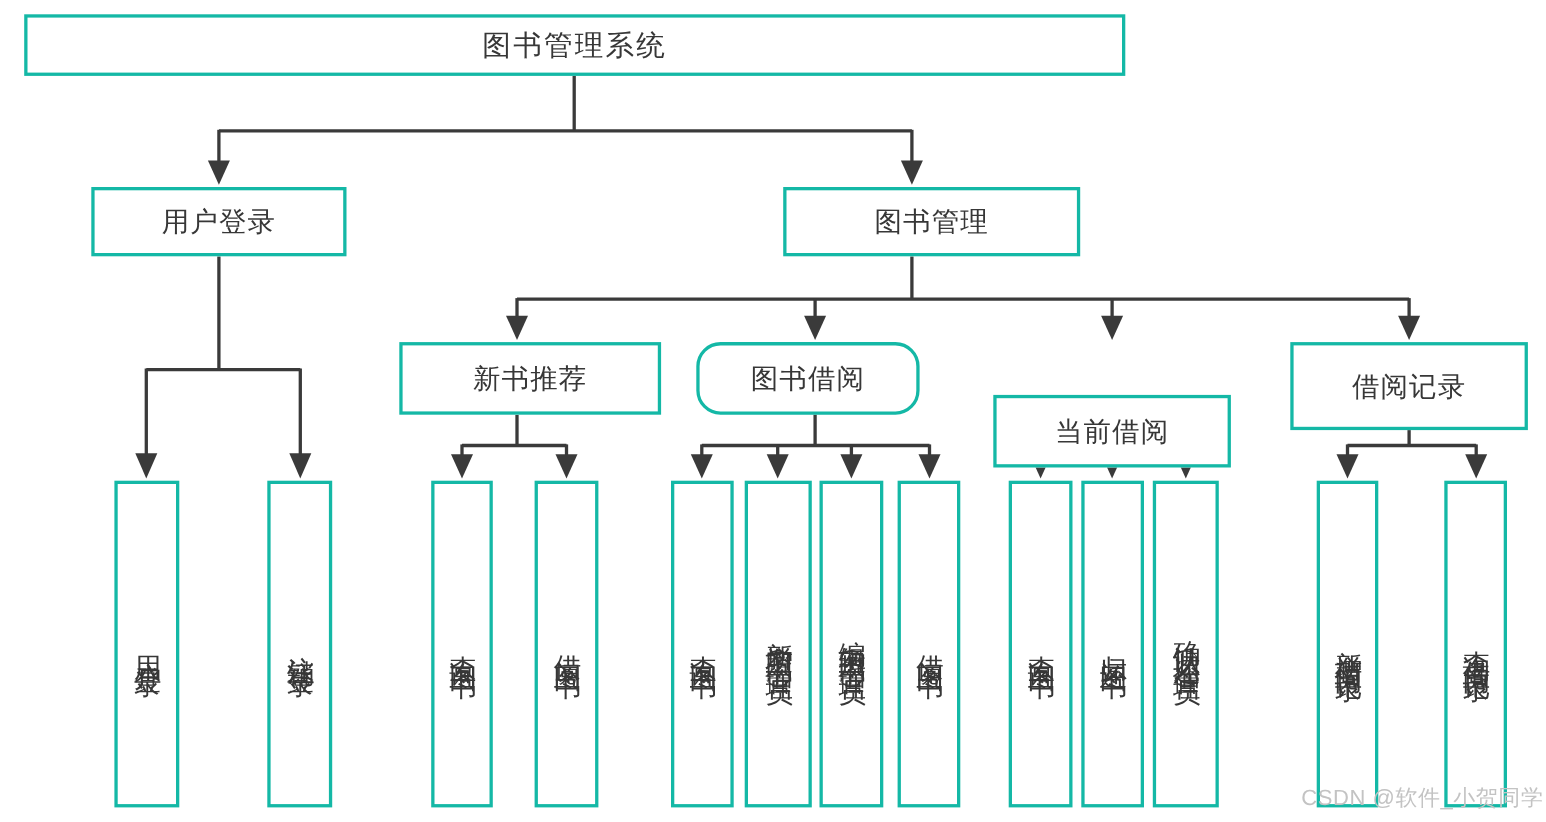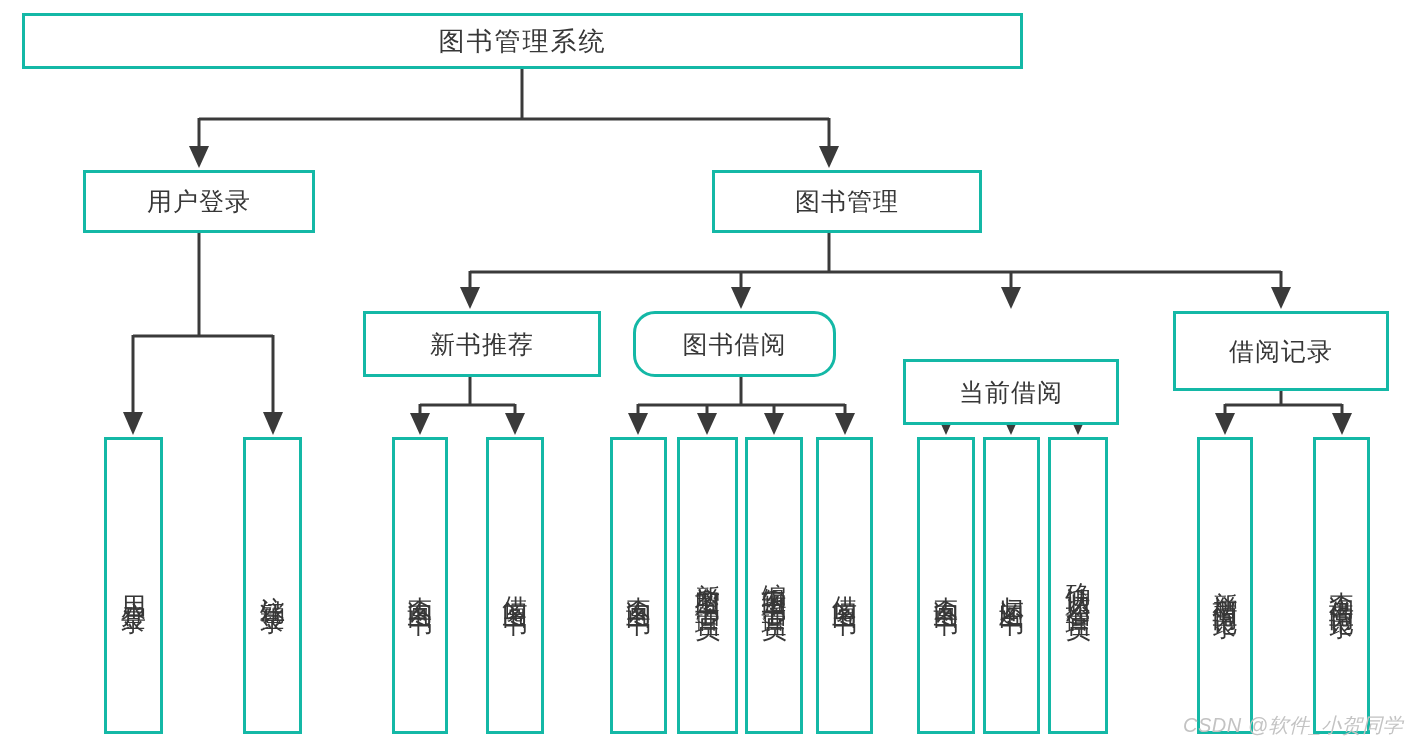--- a/index.html
+++ b/index.html
@@ -33,21 +33,20 @@
     white-space:nowrap;
   }
   .watermark{
     position:absolute;
     left:1183px;top:712px;
     z-index:5;
     font-size:20px;
     color:#c3c3c3;
     white-space:nowrap;
     letter-spacing:0.5px;
-    font-style:italic;
   }
 </style>
 </head>
 <body>
 
 <div class="stage">
 
   <svg class="connectors" viewBox="0 0 1405 747" xmlns="http://www.w3.org/2000/svg">
     <g stroke="#3a3a3a" stroke-width="3" fill="none">
 

